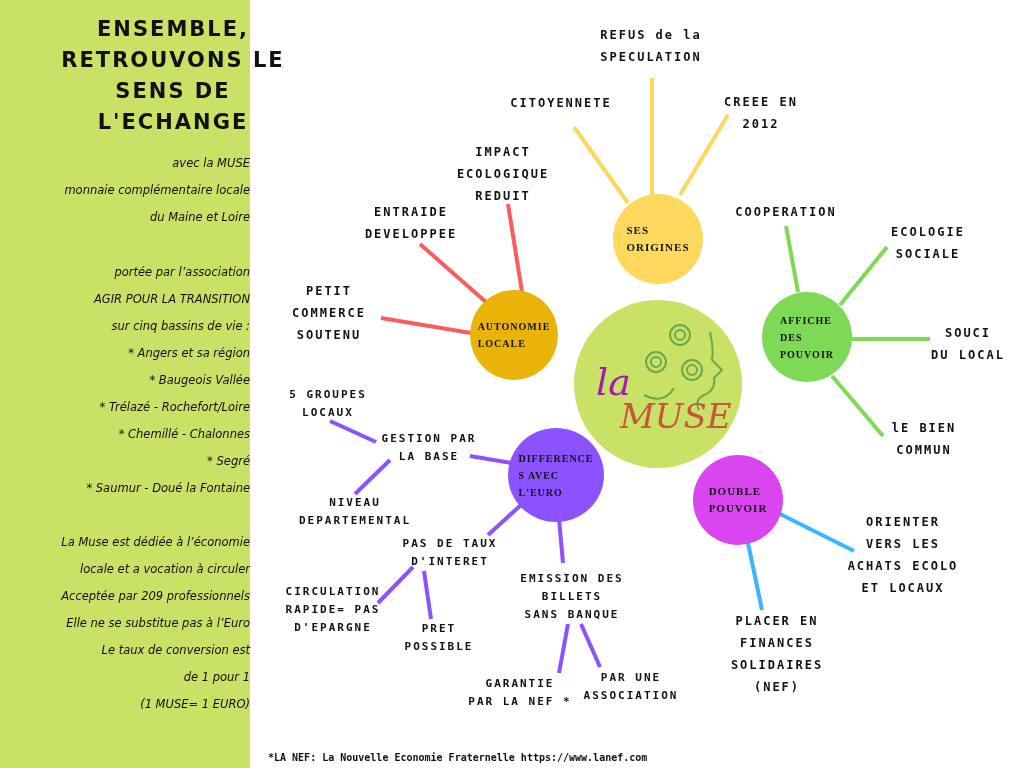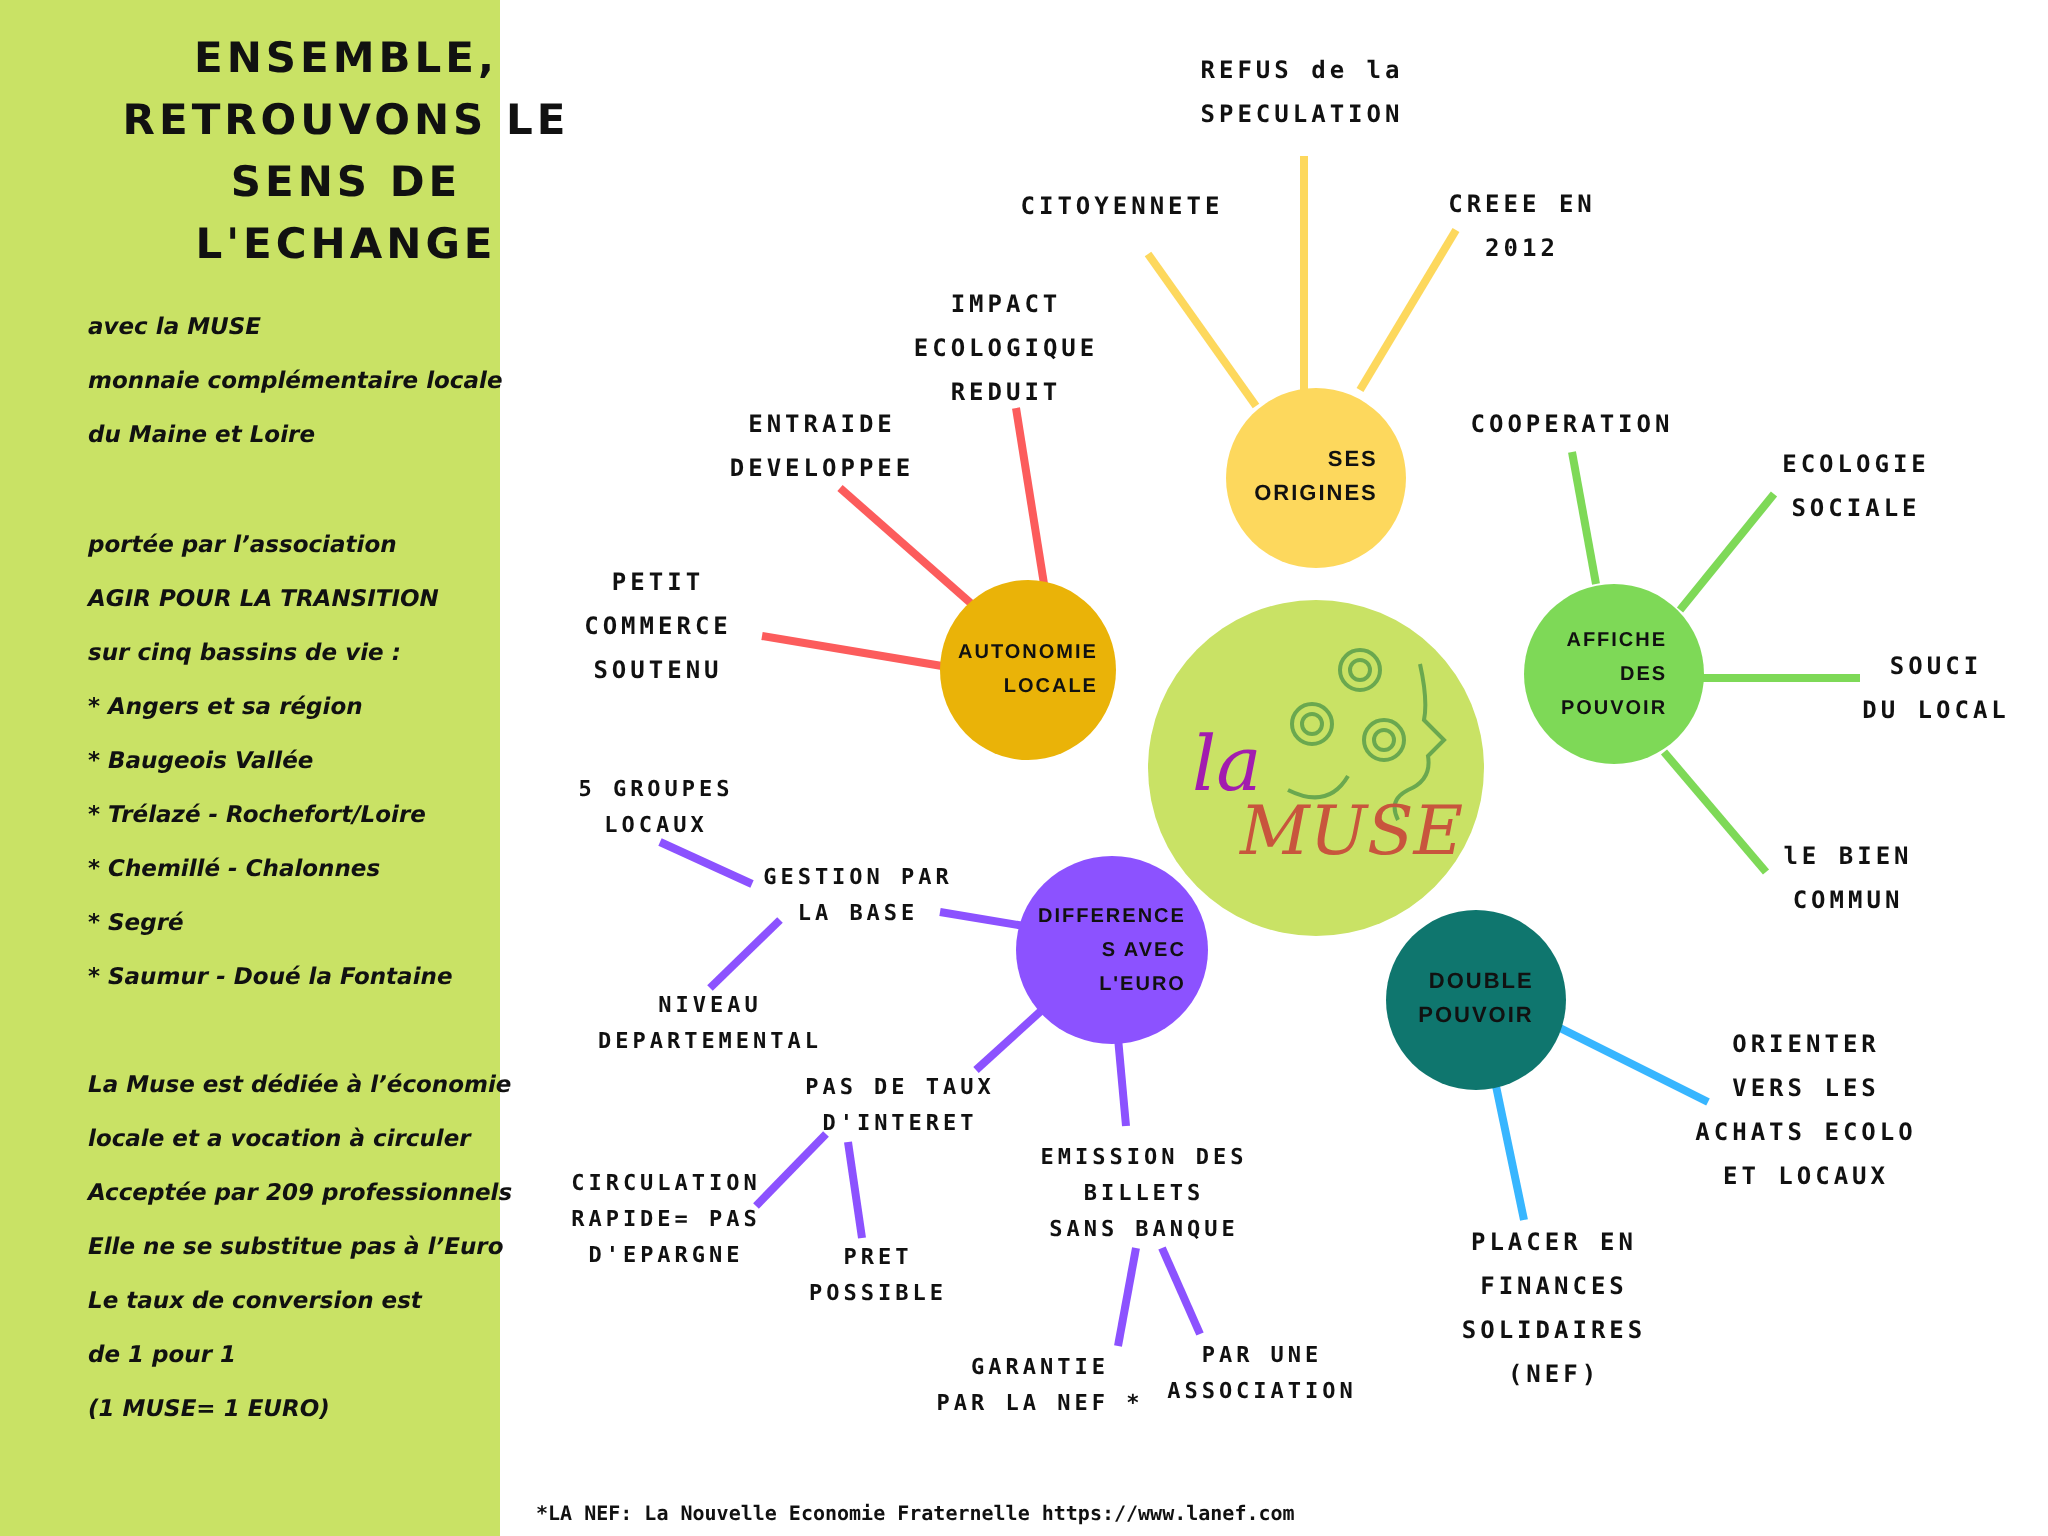--- a/index.html
+++ b/index.html
@@ -2,27 +2,27 @@
 <html><head>
 <meta charset="utf-8">
 <style>
   html, body { margin:0; padding:0; }
   body { width:1024px; height:768px; position:relative; background:#ffffff; overflow:hidden;
          font-family:"DejaVu Sans", sans-serif; }
   #sidebar { position:absolute; left:0; top:0; width:250px; height:768px; background:#c9e265; }
   #sidebar .title { position:absolute; left:0; width:250px; text-align:center; top:14px;
          font-family:"DejaVu Sans", sans-serif; font-weight:bold; font-size:21px; line-height:31px;
          letter-spacing:2px; color:#111; }
-  #sidebar .line { position:absolute; left:0; width:250px; text-align:left;
-         font-family:"DejaVu Sans", sans-serif; font-weight:bold; font-style:italic; font-size:11.5px; color:#111;padding-left:44px; }
+  #sidebar .line { position:absolute; left:0; width:250px; text-align:right;
+         font-family:"DejaVu Sans", sans-serif; font-weight:normal; font-style:italic; font-size:11.5px; color:#111; }
   svg { position:absolute; left:0; top:0; }
   .lbl { position:absolute; text-align:center; font-family:"DejaVu Sans Mono", monospace; font-weight:bold;
          font-size:12px; line-height:22px; letter-spacing:2px; color:#111; white-space:pre; transform:translateX(-50%); }
   .node { position:absolute; border-radius:50%; display:flex; align-items:center; justify-content:center;
-          text-align:right; font-family:Liberation Sans, sans-serif; font-weight:bold; font-size:11px;
+          text-align:left; font-family:Liberation Serif, serif; font-weight:bold; font-size:11px;
           line-height:17px; letter-spacing:1px; color:#111; white-space:pre; }
   .muse { position:absolute; left:574px; top:300px; width:168px; height:168px; border-radius:50%; background:#c9e265; }
   .muse .la { position:absolute; left:22px; top:60px; font-family:"DejaVu Serif", serif; font-style:italic;
         font-size:38px; color:#a21caf; }
   .muse .name { position:absolute; left:46px; top:96px; font-family:"DejaVu Serif", serif; font-style:italic;
         font-size:34px; color:#c8553d; }
   .footnote { position:absolute; left:268px; top:752px; font-family:"DejaVu Sans Mono", monospace; font-weight:bold;
         font-size:10px; color:#111; white-space:nowrap; }
 </style>
 </head>
@@ -105,21 +105,21 @@
   <span class="name">MUSE</span>
 </div>
 
 <div class="node" style="left:613px;top:194px;width:90px;height:90px;background:#fdd85d">SES
 ORIGINES</div>
 <div class="node" style="left:470px;top:290px;width:88px;height:90px;background:#eab308;font-size:10px">AUTONOMIE
 LOCALE</div>
 <div class="node" style="left:762px;top:292px;width:90px;height:90px;background:#7ed957;font-size:10px">AFFICHE
 DES
 POUVOIR</div>
-<div class="node" style="left:693px;top:455px;width:90px;height:90px;background:#0f766e">DOUBLE
+<div class="node" style="left:693px;top:455px;width:90px;height:90px;background:#d946ef">DOUBLE
 POUVOIR</div>
 <div class="node" style="left:508px;top:428px;width:96px;height:94px;background:#8c52ff;font-size:10px">DIFFERENCE
 S AVEC
 L'EURO</div>
 
 <div class="lbl" style="left:651px;top:24px">REFUS de la
 SPECULATION</div>
 <div class="lbl" style="left:561px;top:92px">CITOYENNETE</div>
 <div class="lbl" style="left:761px;top:91px">CREEE EN
 2012</div>

